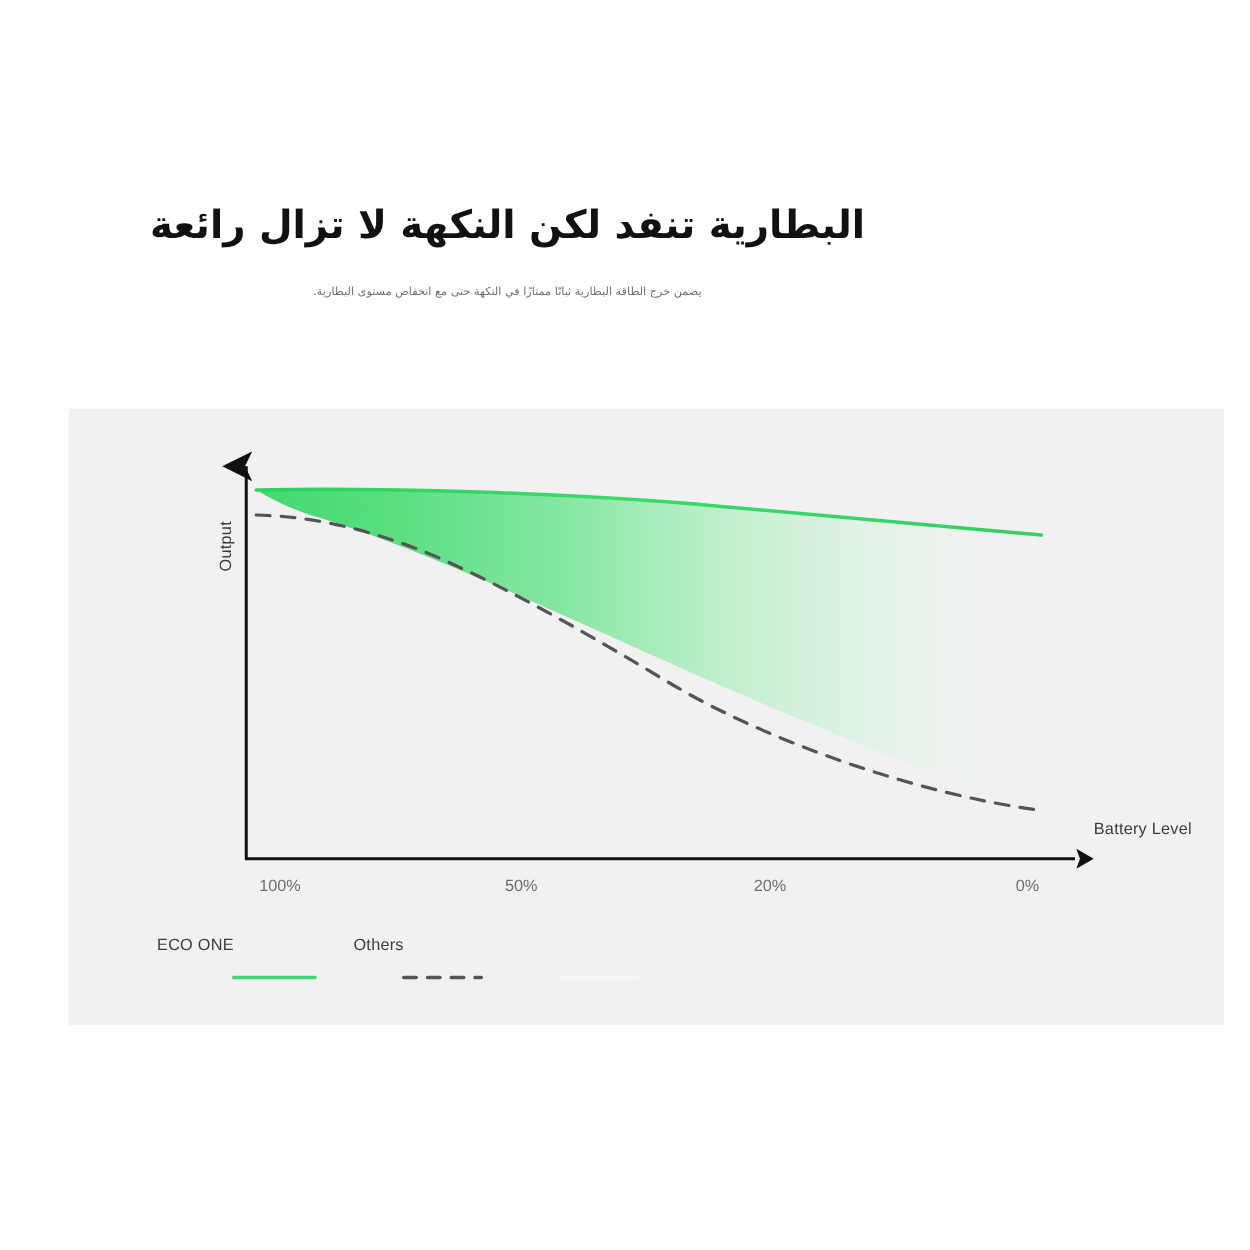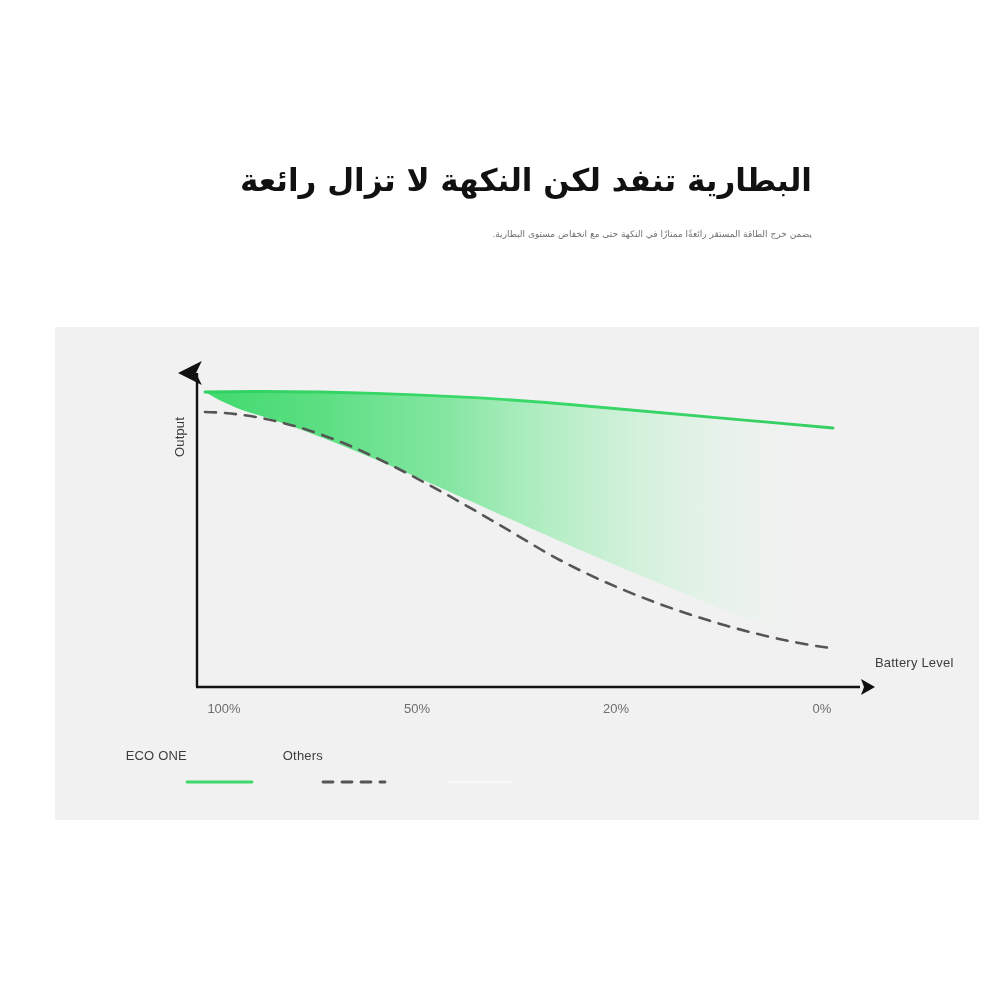--- a/index.html
+++ b/index.html
@@ -22,20 +22,21 @@
     height: 1000px;
     box-sizing: border-box;
   }
 
   
   .heading-block {
     position: absolute;
     top: 160px;
     left: 0;
     width: 812px;
+    text-align: center;
   }
 
   .page-title {
     margin: 0;
     font-family: "DejaVu Sans", "Liberation Sans", sans-serif;
     font-size: 31px;
     font-weight: 700;
     line-height: 1.35;
     color: #111111;
     letter-spacing: 0;
@@ -98,21 +99,21 @@
     letter-spacing: 0.2px;
   }
 </style>
 </head>
 <body>
 
 <div class="page">
 
   <div class="heading-block">
     <h1 class="page-title">البطارية تنفد لكن النكهة لا تزال رائعة</h1>
-    <p class="page-subtitle">يضمن خرج الطاقة المستقر رائعةًا ممتازًا في النكهة حتى مع انخفاض مستوى البطارية.</p>
+    <p class="page-subtitle">يضمن خرج الطاقة البطارية ثباتًا ممتازًا في النكهة حتى مع انخفاض مستوى البطارية.</p>
   </div>
 
   <div class="chart-card">
     <div class="chart-svg-wrap">
       <svg class="chart-svg" viewBox="0 0 924 493" xmlns="http://www.w3.org/2000/svg">
 
         <defs>
 
           <linearGradient id="bandGrad" x1="0" y1="0" x2="1" y2="0">
             <stop offset="0%" stop-color="#3dd96b" stop-opacity="0.98"></stop>

